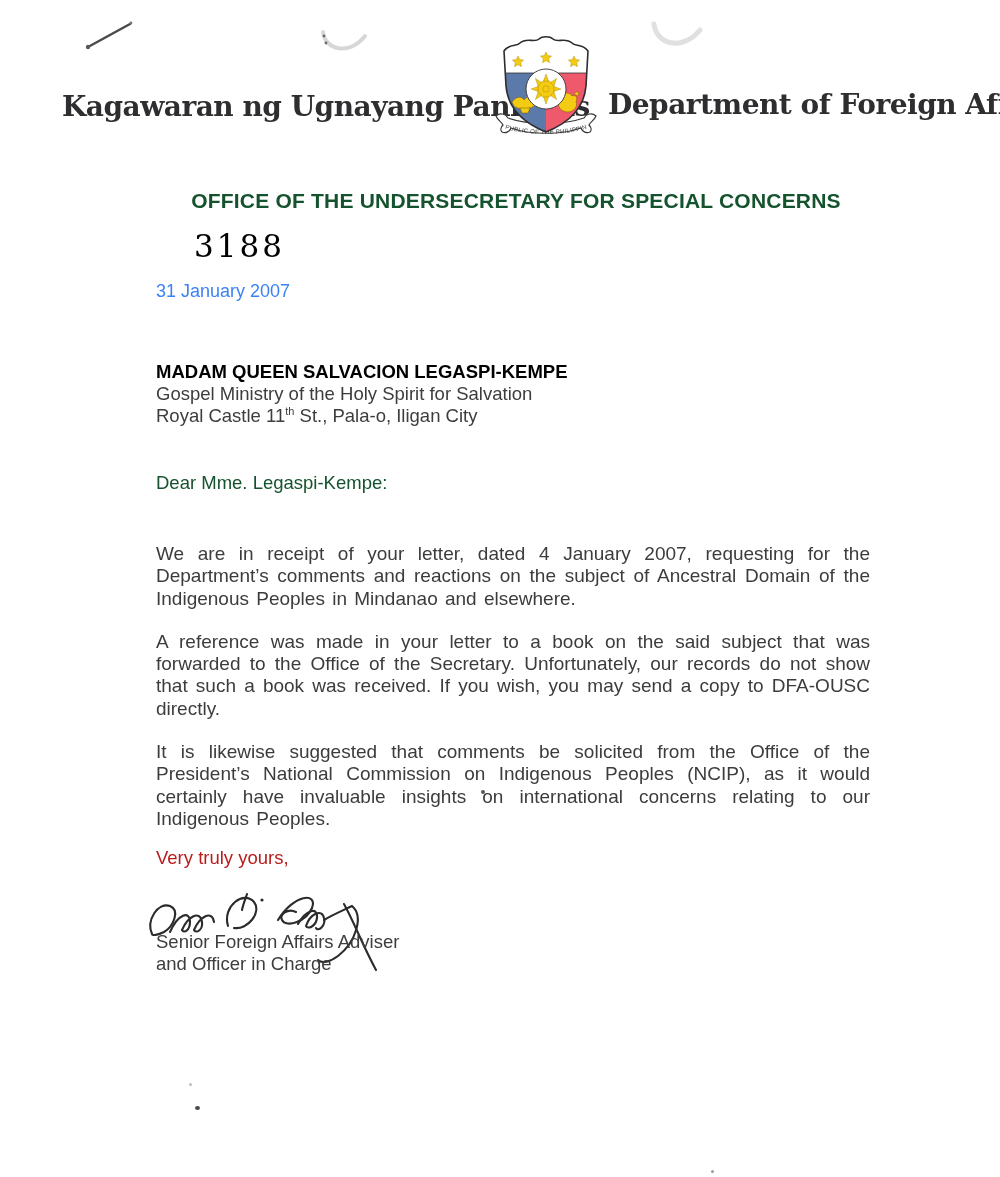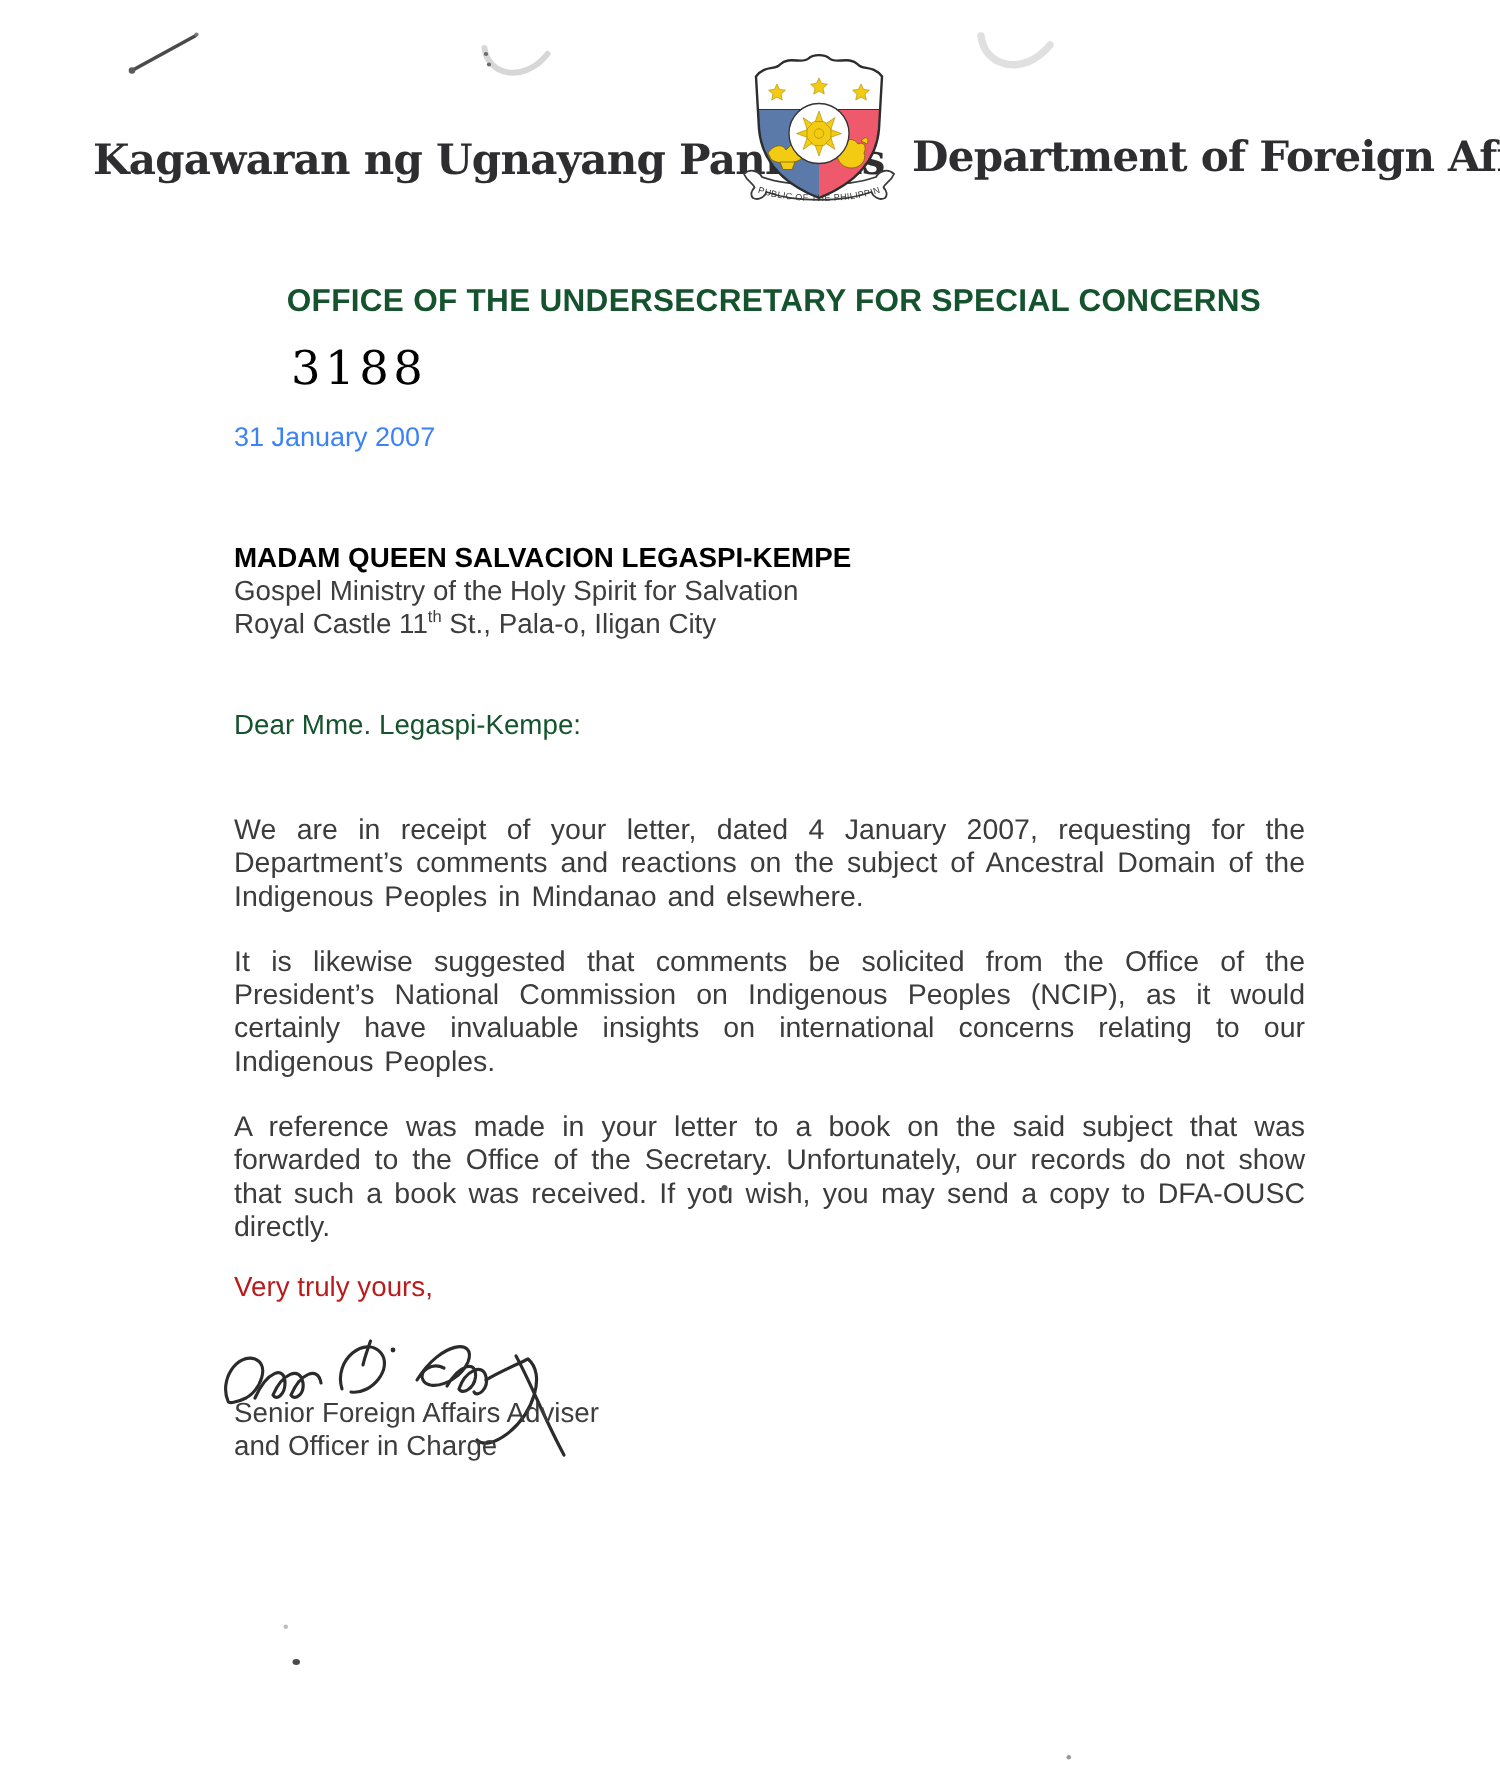--- a/index.html
+++ b/index.html
@@ -125,22 +125,22 @@
 <div class="abs recipient">
   <div class="name">MADAM QUEEN SALVACION LEGASPI-KEMPE</div>
   <div>Gospel Ministry of the Holy Spirit for Salvation</div>
   <div><span>Royal Castle 11</span><sup>th</sup><span> St., Pala-o, Iligan City</span></div>
 </div>
 
 <div class="abs salutation">Dear Mme. Legaspi-Kempe:</div>
 
 <div class="abs body-text">
   <p>We are in receipt of your letter, dated 4 January 2007, requesting for the Department’s comments and reactions on the subject of Ancestral Domain of the Indigenous Peoples in Mindanao and elsewhere.</p>
+  <p>A reference was made in your letter to a book on the said subject that was forwarded to the Office of the Secretary. Unfortunately, our records do not show that such a book was received. If you wish, you may send a copy to DFA-OUSC directly.</p>
   <p>It is likewise suggested that comments be solicited from the Office of the President’s National Commission on Indigenous Peoples (NCIP), as it would certainly have invaluable insights on international concerns relating to our Indigenous Peoples.</p>
-  <p>A reference was made in your letter to a book on the said subject that was forwarded to the Office of the Secretary. Unfortunately, our records do not show that such a book was received. If you wish, you may send a copy to DFA-OUSC directly.</p>
 </div>
 
 <div class="abs dot artifact" style="left:481px;top:790px;width:4px;height:4px;background:#555;"></div>
 
 <div class="abs closing">Very truly yours,</div>
 
 <svg class="abs sig-svg" width="300" height="120" viewBox="0 0 300 120">
   <g fill="none" stroke="#2b2b2b" stroke-width="2.1" stroke-linecap="round">
     <path d="M6,62 C0,48 12,30 24,34 C34,38 28,54 18,60 C12,63 6,64 6,62"></path>
     <path d="M24,60 C32,42 44,38 44,50 C44,58 38,62 36,58 C42,44 54,38 56,50 C57,58 50,62 48,58 C54,44 66,38 68,50"></path>

